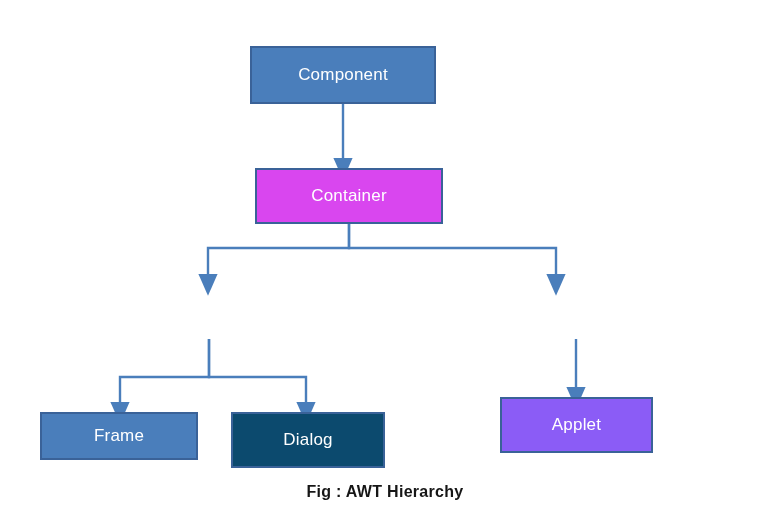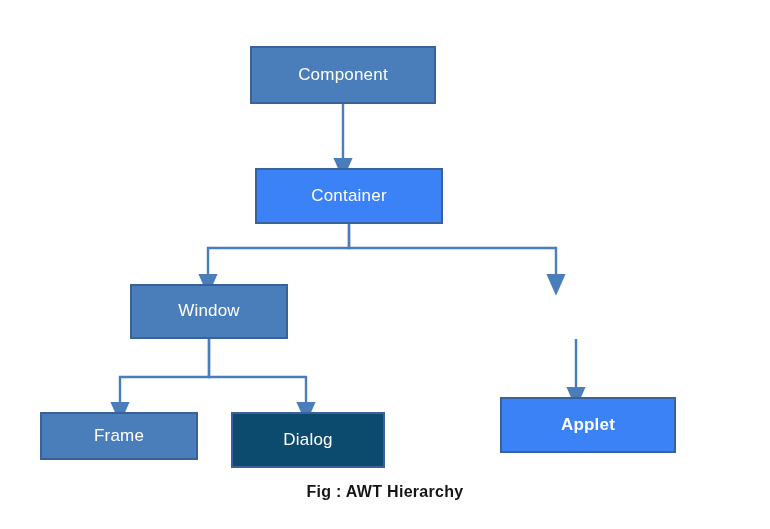--- a/index.html
+++ b/index.html
@@ -98,36 +98,33 @@
 
     <g>
       <path d="M576,339 L576,390" stroke="#4a7ebb" stroke-width="2.4" fill="none" marker-end="url(#arrowhead)"></path>
     </g>
   </svg>
 
   <div class="node" style="left: 250px; top: 46px; width: 186px; height: 58px; background: rgb(74, 126, 187); border-color: rgb(58, 98, 152); color: rgb(255, 255, 255);">
     <span class="node-label">Component</span>
   </div>
 
-  <div class="node" style="left: 255px; top: 168px; width: 188px; height: 56px; background: #3b82f6; border-color: rgb(58, 98, 152); color: rgb(255, 255, 255);">
+  <div class="node" style="left: 255px; top: 168px; width: 188px; height: 56px; background: #d946ef; border-color: rgb(58, 98, 152); color: rgb(255, 255, 255);">
     <span class="node-label">Container</span>
   </div>
 
-  <div class="node" style="left: 130px; top: 284px; width: 158px; height: 55px; background: rgb(74, 126, 187); border-color: rgb(58, 98, 152); color: rgb(255, 255, 255);">
-    <span class="node-label">Window</span>
-  </div>
 
 
   <div class="node" style="left: 40px; top: 412px; width: 158px; height: 48px; background: rgb(74, 126, 187); border-color: rgb(58, 98, 152); color: rgb(255, 255, 255); align-items: center;">
     <span class="node-label">Frame</span>
   </div>
 
   <div class="node" style="left: 231px; top: 412px; width: 154px; height: 56px; background: #0c4a6e; border-color: rgb(58, 98, 152); color: rgb(255, 255, 255);">
     <span class="node-label">Dialog</span>
   </div>
 
-  <div class="node" style="left: 500px; top: 397px; width: 176px; height: 56px; background: #3b82f6; border-color: rgb(58, 98, 152); color: rgb(255, 255, 255); font-weight: bold;">
+  <div class="node" style="left: 500px; top: 397px; width: 153px; height: 56px; background: #8b5cf6; border-color: rgb(58, 98, 152); color: rgb(255, 255, 255);">
     <span class="node-label">Applet</span>
   </div>
 
   <div id="caption" style="color: rgb(22, 22, 22);">Fig : AWT Hierarchy</div>
 
 </div>
 
 </body></html>

